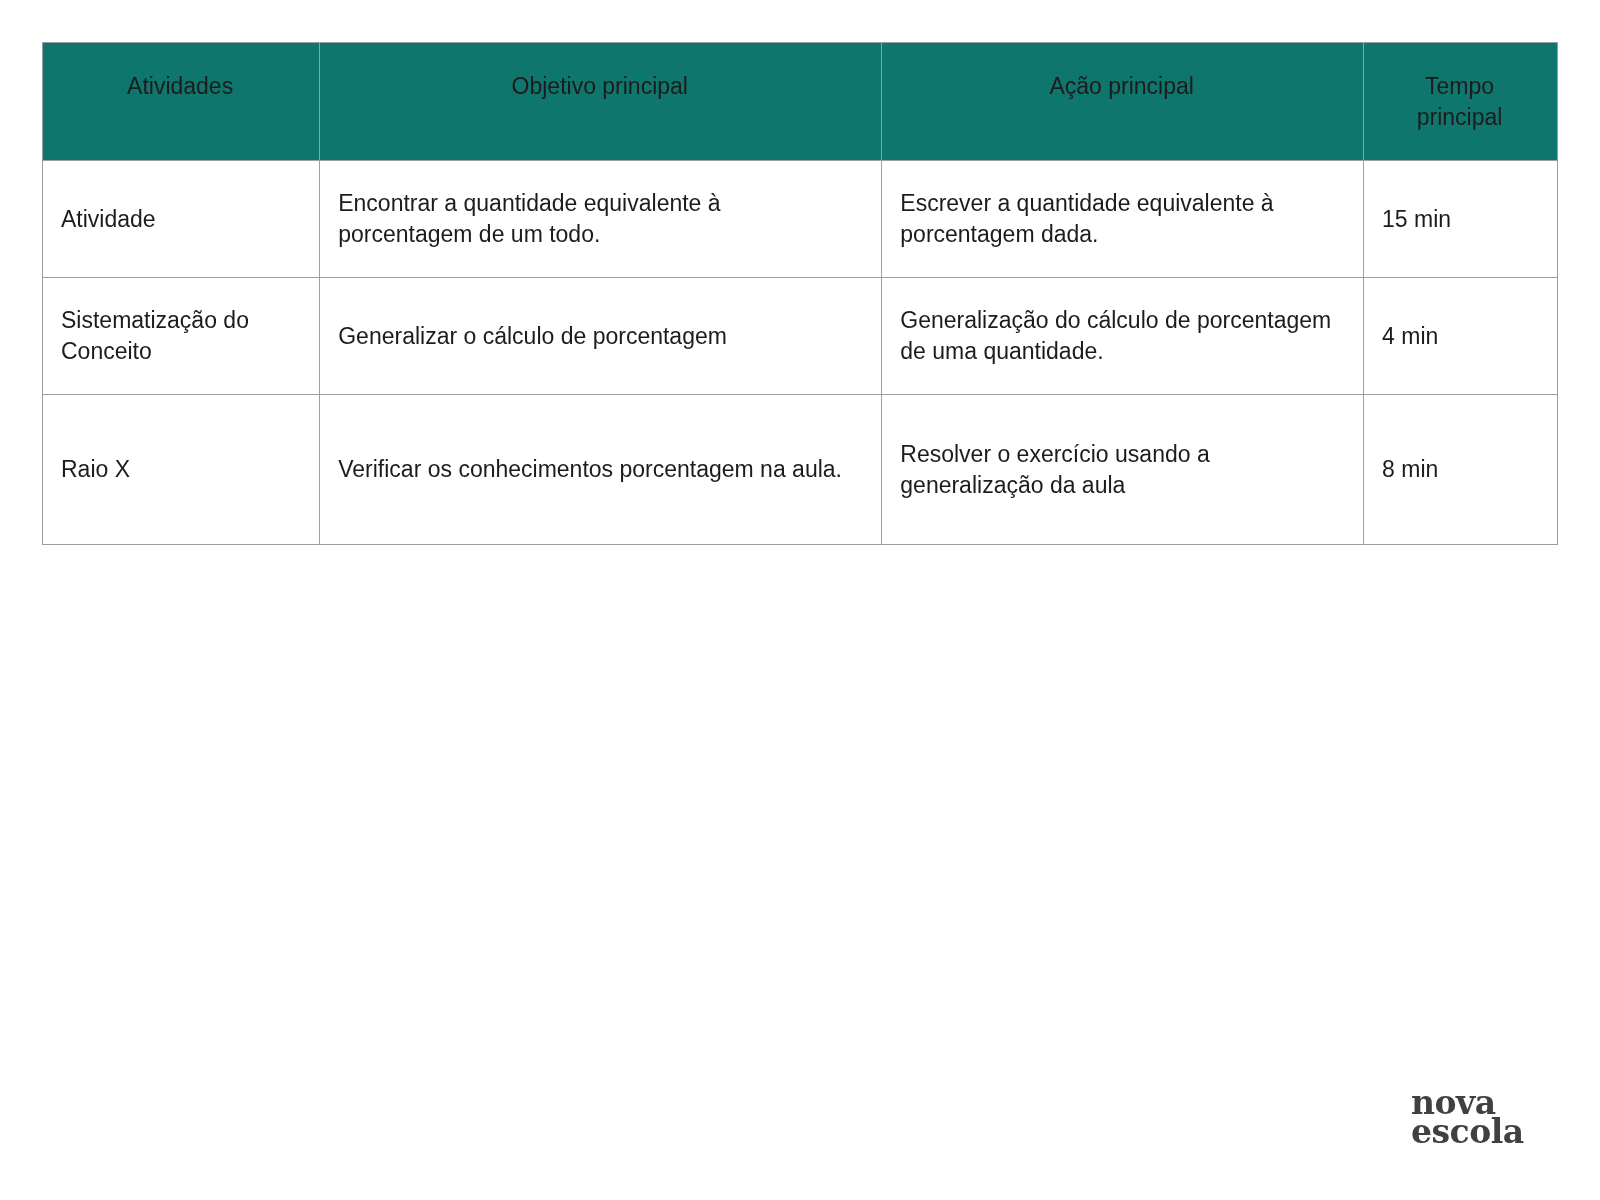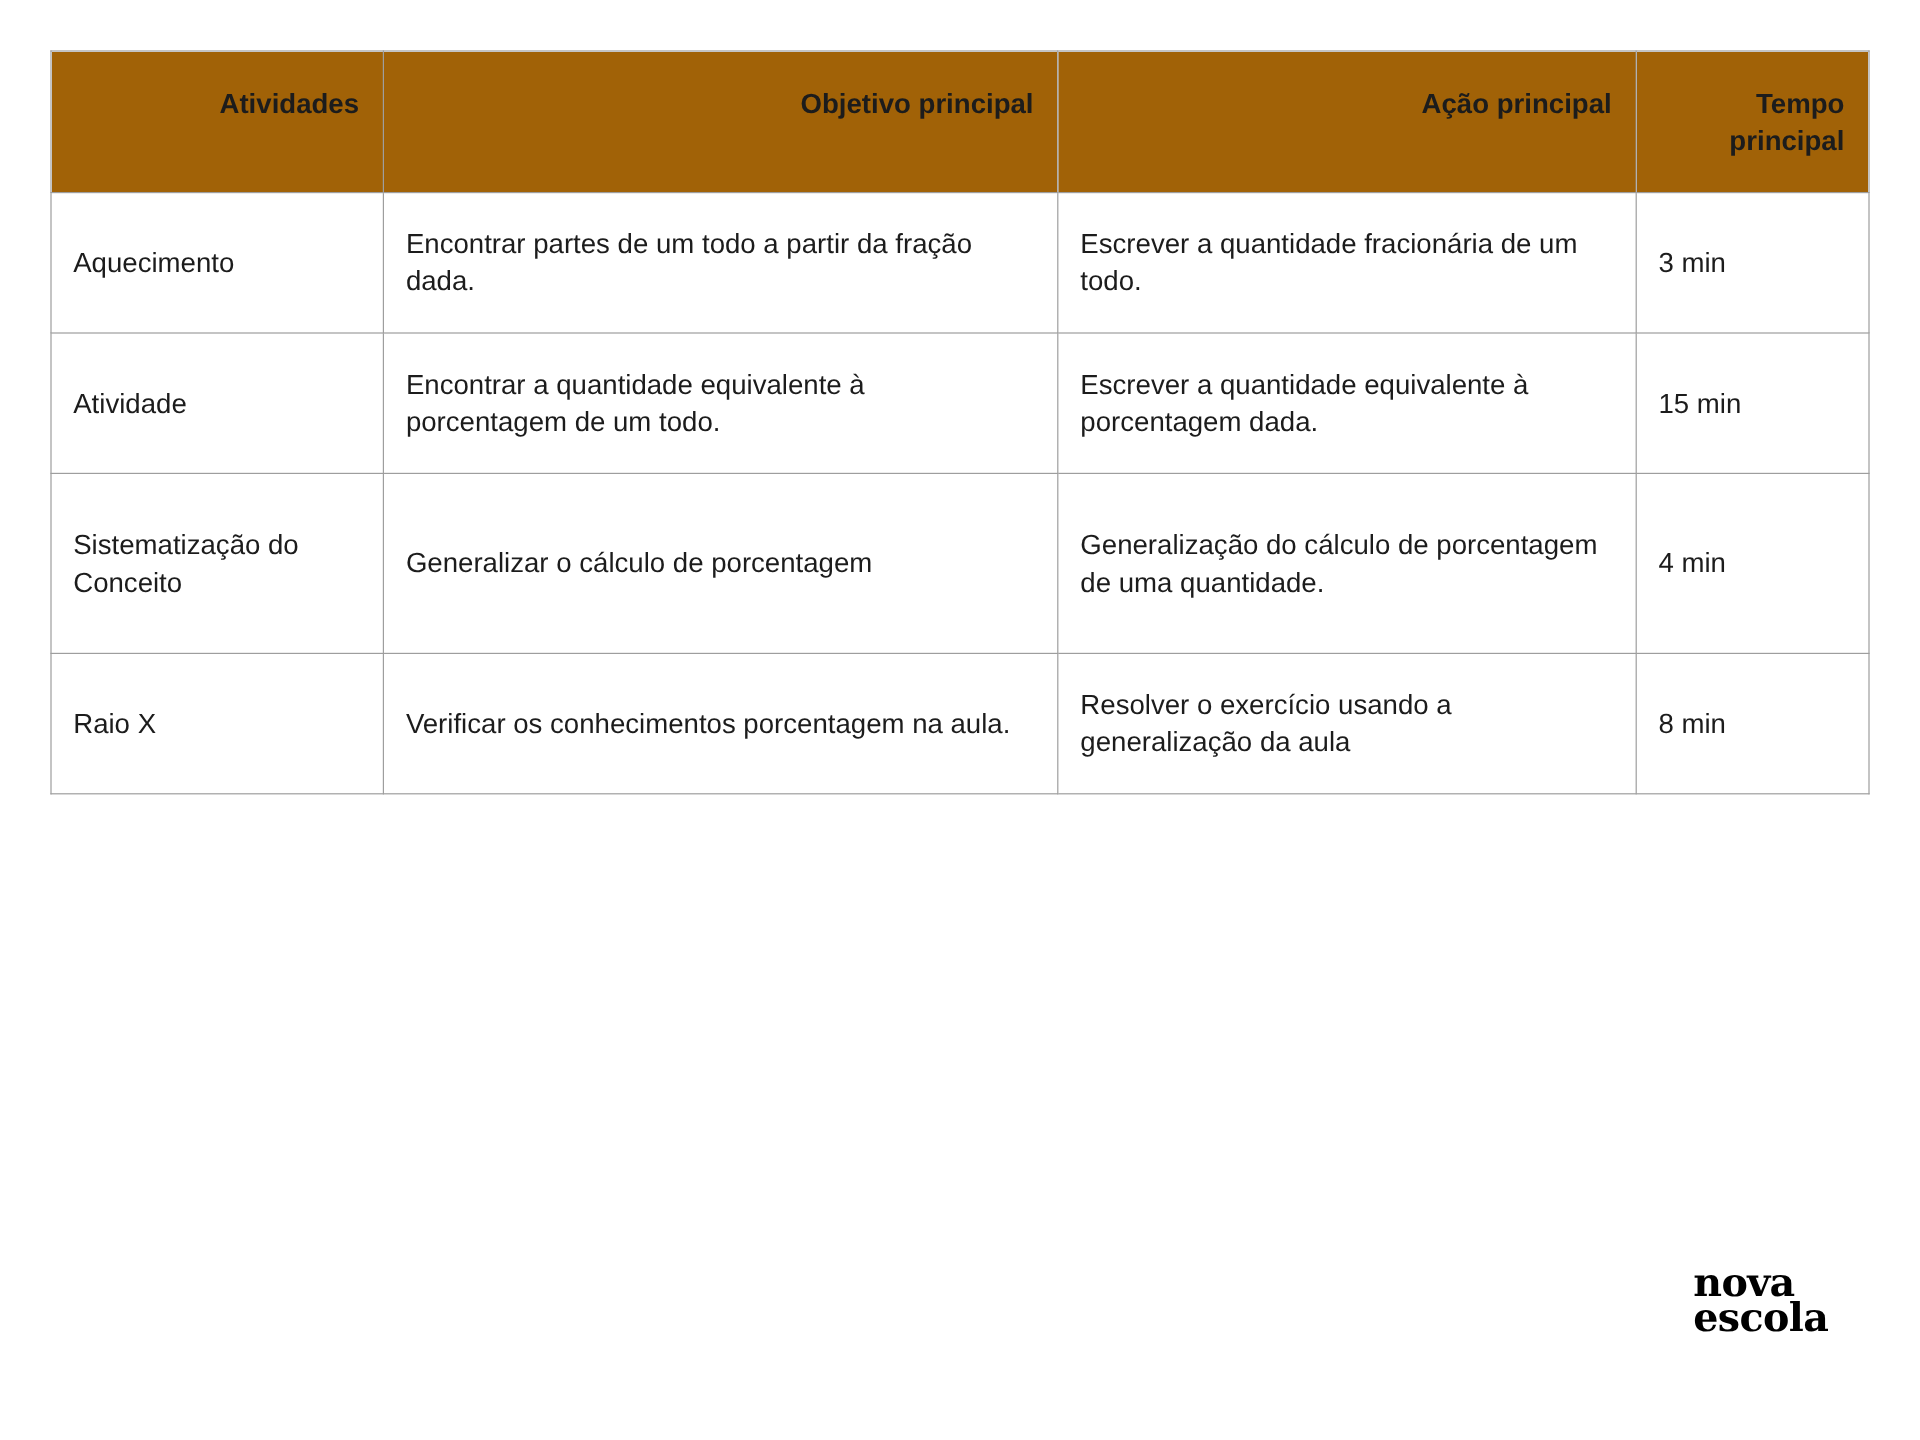--- a/index.html
+++ b/index.html
@@ -32,23 +32,23 @@
     line-height: 31px;
     color: #1c1c1c;
   }
   table.lesson-table th,
   table.lesson-table td {
     border: 1px solid #9e9e9e;
     box-sizing: border-box;
     overflow: hidden;
   }
   table.lesson-table th {
-    background: #a16207;
-    font-weight: bold;
-    text-align: right;
+    background: #0f766e;
+    font-weight: normal;
+    text-align: center;
     vertical-align: top;
     padding: 28px 20px 14px 18px;
     height: 118px;
   }
   table.lesson-table td {
     background: #ffffff;
     vertical-align: middle;
     text-align: left;
     padding: 14px 24px 14px 18px;
     height: 117px;
@@ -57,27 +57,27 @@
     height: 150px;
   }
   .col-atividades { width: 18.3%; }
   .col-objetivo   { width: 37.1%; }
   .col-acao       { width: 31.8%; }
   .col-tempo      { width: 12.8%; }
 
   .logo {
     position: absolute;
     left: 1411px;
-    top: 1054px;
+    top: 1088px;
     font-family: "DejaVu Serif", serif;
     font-weight: bold;
     font-size: 33px;
     line-height: 29px;
     letter-spacing: -0.5px;
-    color: #000000;
+    color: #404040;
     text-align: left;
     user-select: none;
   }
 </style>
 </head>
 <body>
 
 <div class="page">
 
   <table class="lesson-table">
@@ -90,26 +90,20 @@
     <thead>
       <tr>
         <th>Atividades</th>
         <th>Objetivo principal</th>
         <th>Ação principal</th>
         <th>Tempo principal</th>
       </tr>
     </thead>
     <tbody id="table-body">
 
-    <tr>
-          <td>Aquecimento</td>
-          <td>Encontrar partes de um todo a partir da fração dada.</td>
-          <td>Escrever a quantidade fracionária de um todo.</td>
-          <td>3 min</td>
-        </tr>
         <tr>
           <td>Atividade</td>
           <td>Encontrar a quantidade equivalente à porcentagem de um todo.</td>
           <td>Escrever a quantidade equivalente à porcentagem dada.</td>
           <td>15 min</td>
         </tr>
         <tr>
           <td>Sistematização do Conceito</td>
           <td>Generalizar o cálculo de porcentagem</td>
           <td>Generalização do cálculo de porcentagem de uma quantidade.</td>

